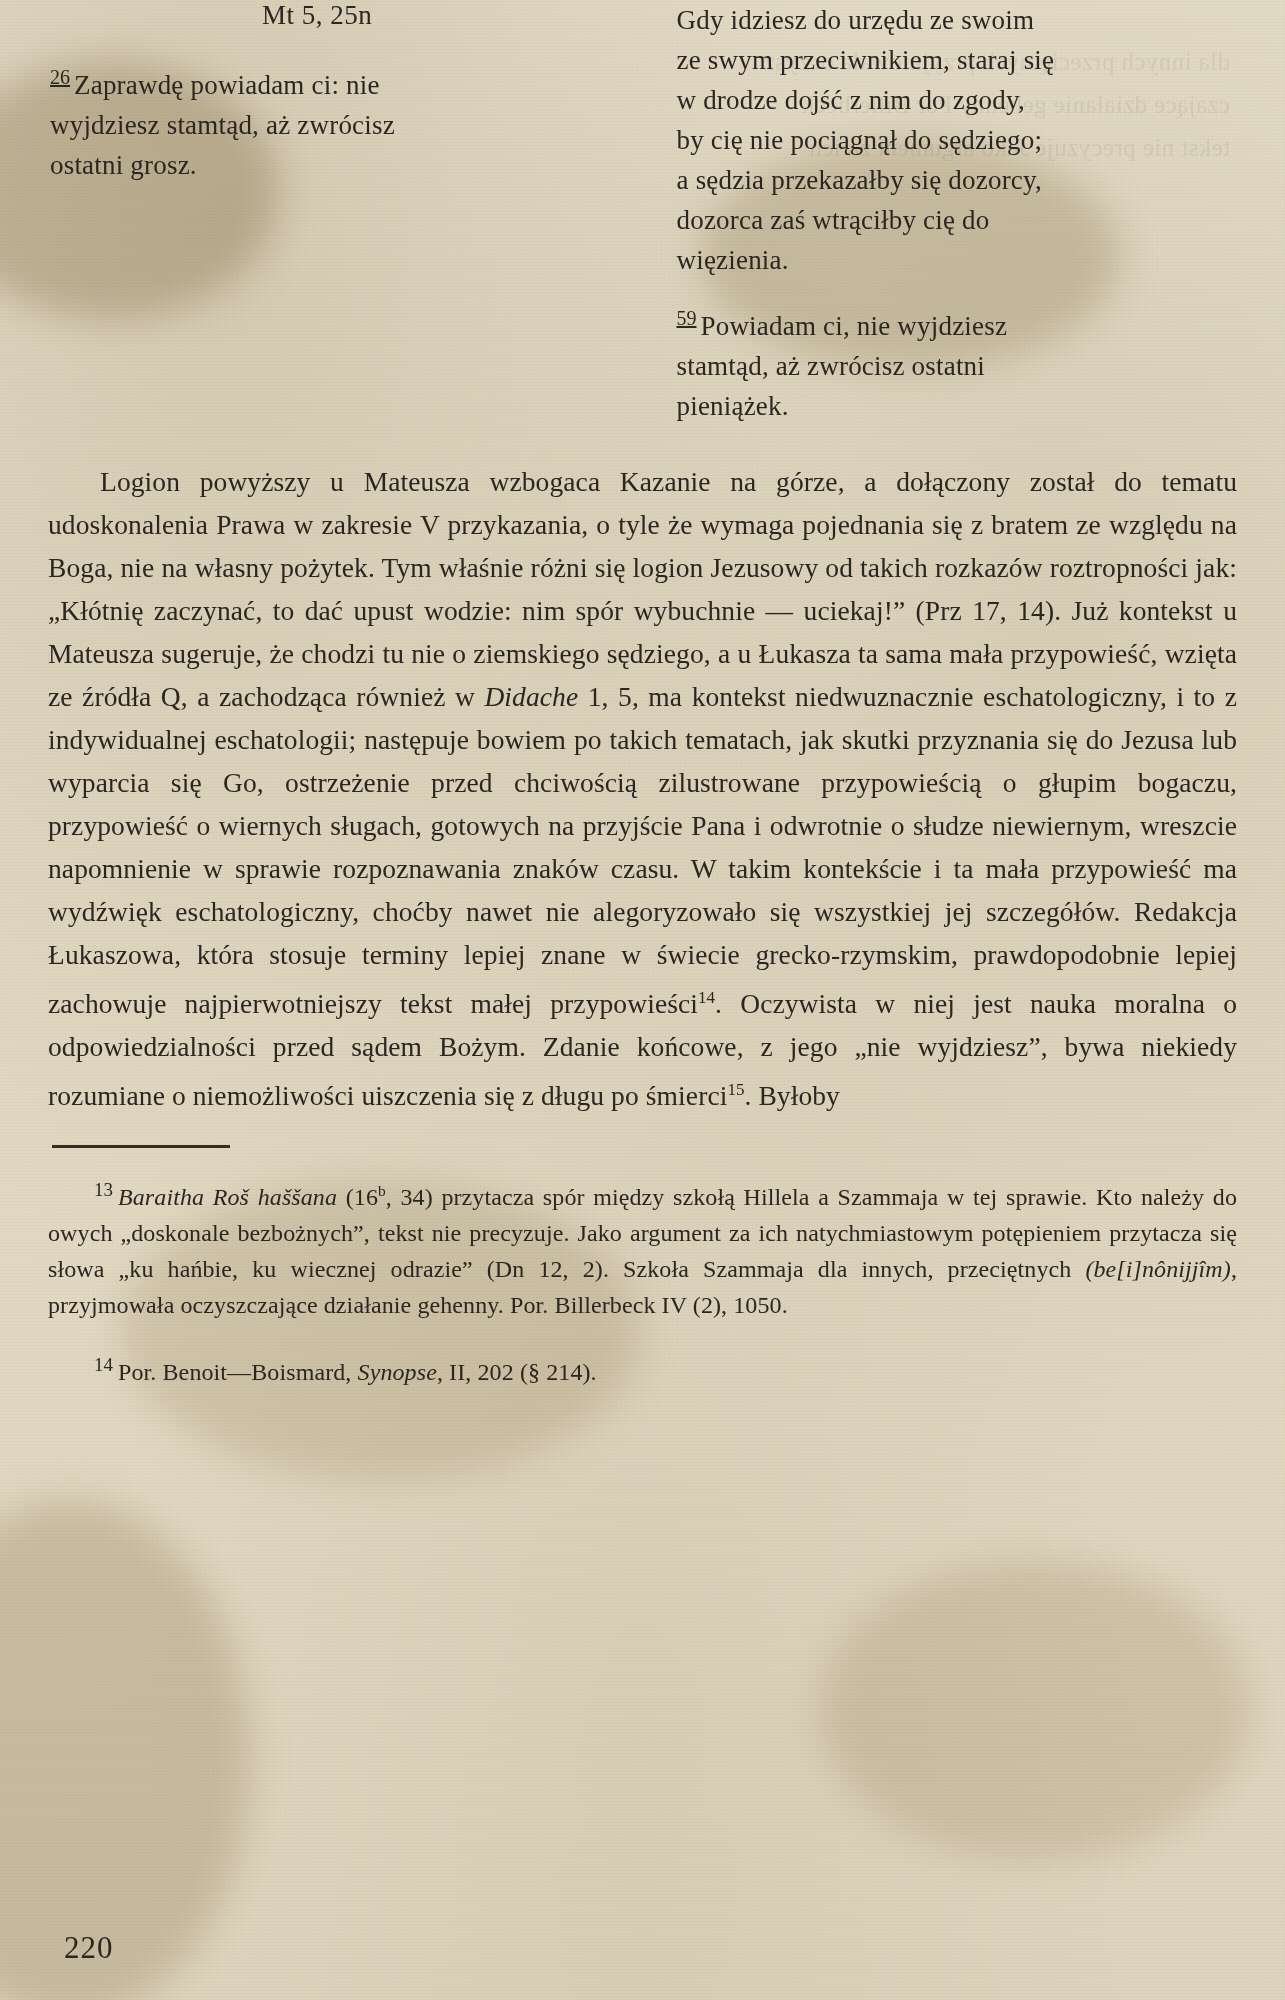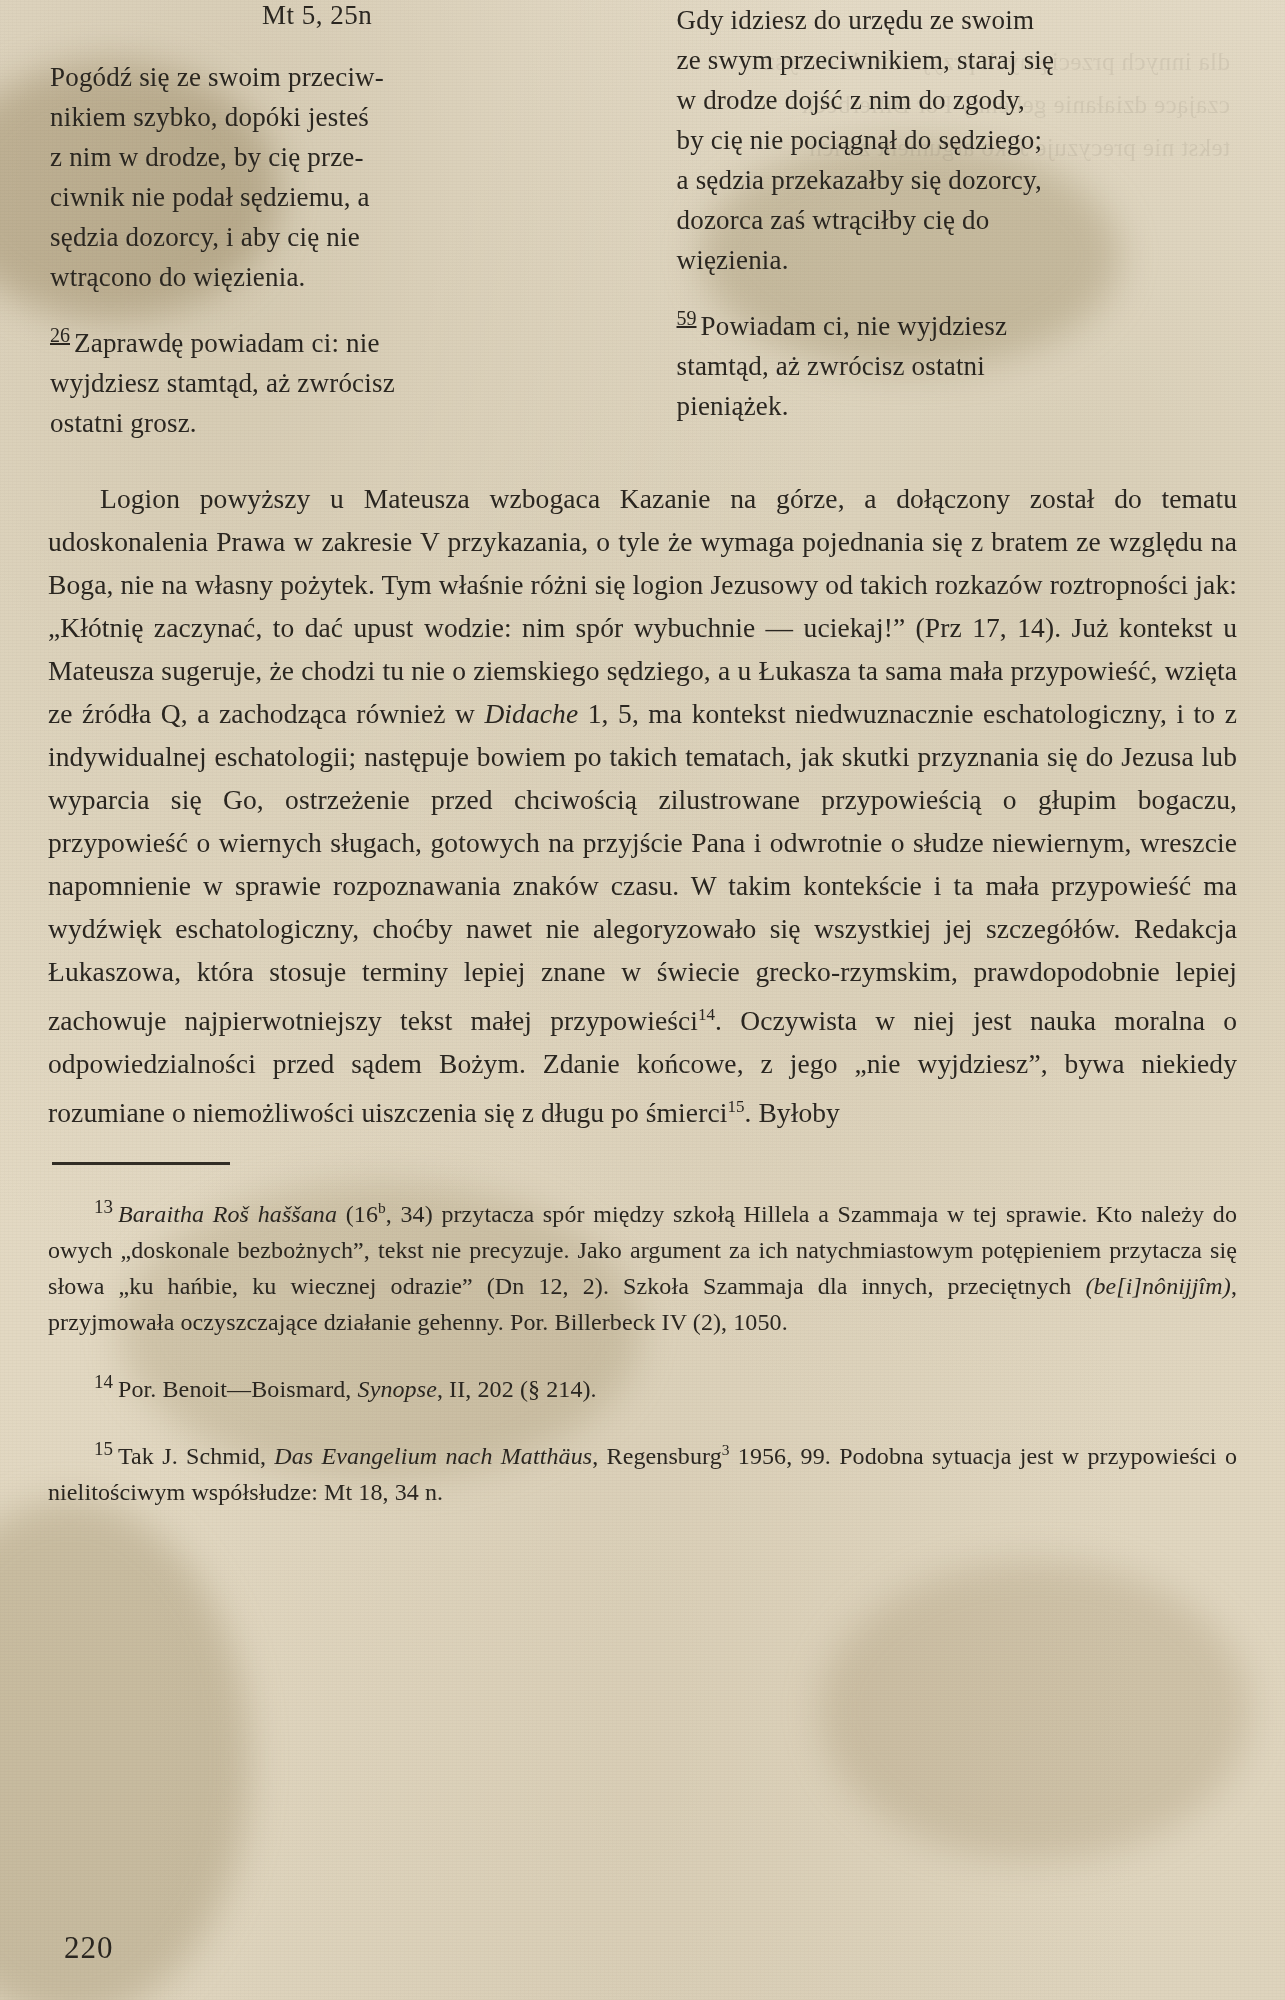--- a/index.html
+++ b/index.html
@@ -177,26 +177,20 @@
     <div>tekst nie precyzuje Jako argument za ich</div>
   </div>
 
   <div class="content">
 
 
     <div class="cols">
 
       <div class="col left">
         <div class="col-head">Mt 5, 25n</div>
-        <div class="verse">Pogódź się ze swoim przeciw-
-nikiem szybko, dopóki jesteś
-z nim w drodze, by cię prze-
-ciwnik nie podał sędziemu, a
-sędzia dozorcy, i aby cię nie
-wtrącono do więzienia.</div>
         <div class="verse"><span class="vnum">26</span><span>Zaprawdę powiadam ci: nie
 wyjdziesz stamtąd, aż zwrócisz
 ostatni grosz.</span></div>
       </div>
 
       <div class="col right">
         <div class="verse">Gdy idziesz do urzędu ze swoim
 ze swym przeciwnikiem, staraj się
 w drodze dojść z nim do zgody,
 by cię nie pociągnął do sędziego;
@@ -213,21 +207,20 @@
     <p class="body-par"><span>Logion powyższy u Mateusza wzbogaca Kazanie na górze, a dołączony został do tematu udoskonalenia Prawa w zakresie V przykazania, o tyle że wymaga pojednania się z bratem ze względu na Boga, nie na własny pożytek. Tym właśnie różni się logion Jezusowy od takich rozkazów roztropności jak: „Kłótnię zaczynać, to dać upust wodzie: nim spór wybuchnie — uciekaj!” (Prz 17, 14). Już kontekst u Mateusza sugeruje, że chodzi tu nie o ziemskiego sędziego, a u Łukasza ta sama mała przypowieść, wzięta ze źródła Q, a zachodząca również w </span><i>Didache</i><span> 1, 5, ma kontekst niedwuznacznie eschatologiczny, i to z indywidualnej eschatologii; następuje bowiem po takich tematach, jak skutki przyznania się do Jezusa lub wyparcia się Go, ostrzeżenie przed chciwością zilustrowane przypowieścią o głupim bogaczu, przypowieść o wiernych sługach, gotowych na przyjście Pana i odwrotnie o słudze niewiernym, wreszcie napomnienie w sprawie rozpoznawania znaków czasu. W takim kontekście i ta mała przypowieść ma wydźwięk eschatologiczny, choćby nawet nie alegoryzowało się wszystkiej jej szczegółów. Redakcja Łukaszowa, która stosuje terminy lepiej znane w świecie grecko-rzymskim, prawdopodobnie lepiej zachowuje najpierwotniejszy tekst małej przypowieści</span><span class="fn-ref">14</span><span>. Oczywista w niej jest nauka moralna o odpowiedzialności przed sądem Bożym. Zdanie końcowe, z jego „nie wyjdziesz”, bywa niekiedy rozumiane o niemożliwości uiszczenia się z długu po śmierci</span><span class="fn-ref">15</span><span>. Byłoby</span></p>
 
     <div class="fn-rule"></div>
 
     <div class="footnotes">
 
       <p class="footnote"><span class="fn-num">13</span><i>Baraitha Roš haššana</i><span> (16</span><span class="sup-small">b</span><span>, 34) przytacza spór między szkołą Hillela a Szammaja w tej sprawie. Kto należy do owych „doskonale bezbożnych”, tekst nie precyzuje. Jako argument za ich natychmiastowym potępieniem przytacza się słowa „ku hańbie, ku wiecznej odrazie” (Dn 12, 2). Szkoła Szammaja dla innych, przeciętnych </span><i>(be[i]nônijjîm)</i><span>, przyjmowała oczyszczające działanie gehenny. Por. Billerbeck IV (2), 1050.</span></p>
 
       <p class="footnote"><span class="fn-num">14</span><span>Por. Benoit—Boismard, </span><i>Synopse</i><span>, II, 202 (§ 214).</span></p>
 
-      <p class="footnote"><span class="fn-num">15</span><span>Tak J. Schmid, </span><i>Das Evangelium nach Matthäus</i><span>, Regensburg</span><span class="sup-small">3</span><span> 1956, 99. Podobna sytuacja jest w przypowieści o nielitościwym współsłudze: Mt 18, 34 n.</span></p>
 
     </div>
 
   </div>
 
   <div class="folio">220</div>
 
 </div>
 
 </body></html>

